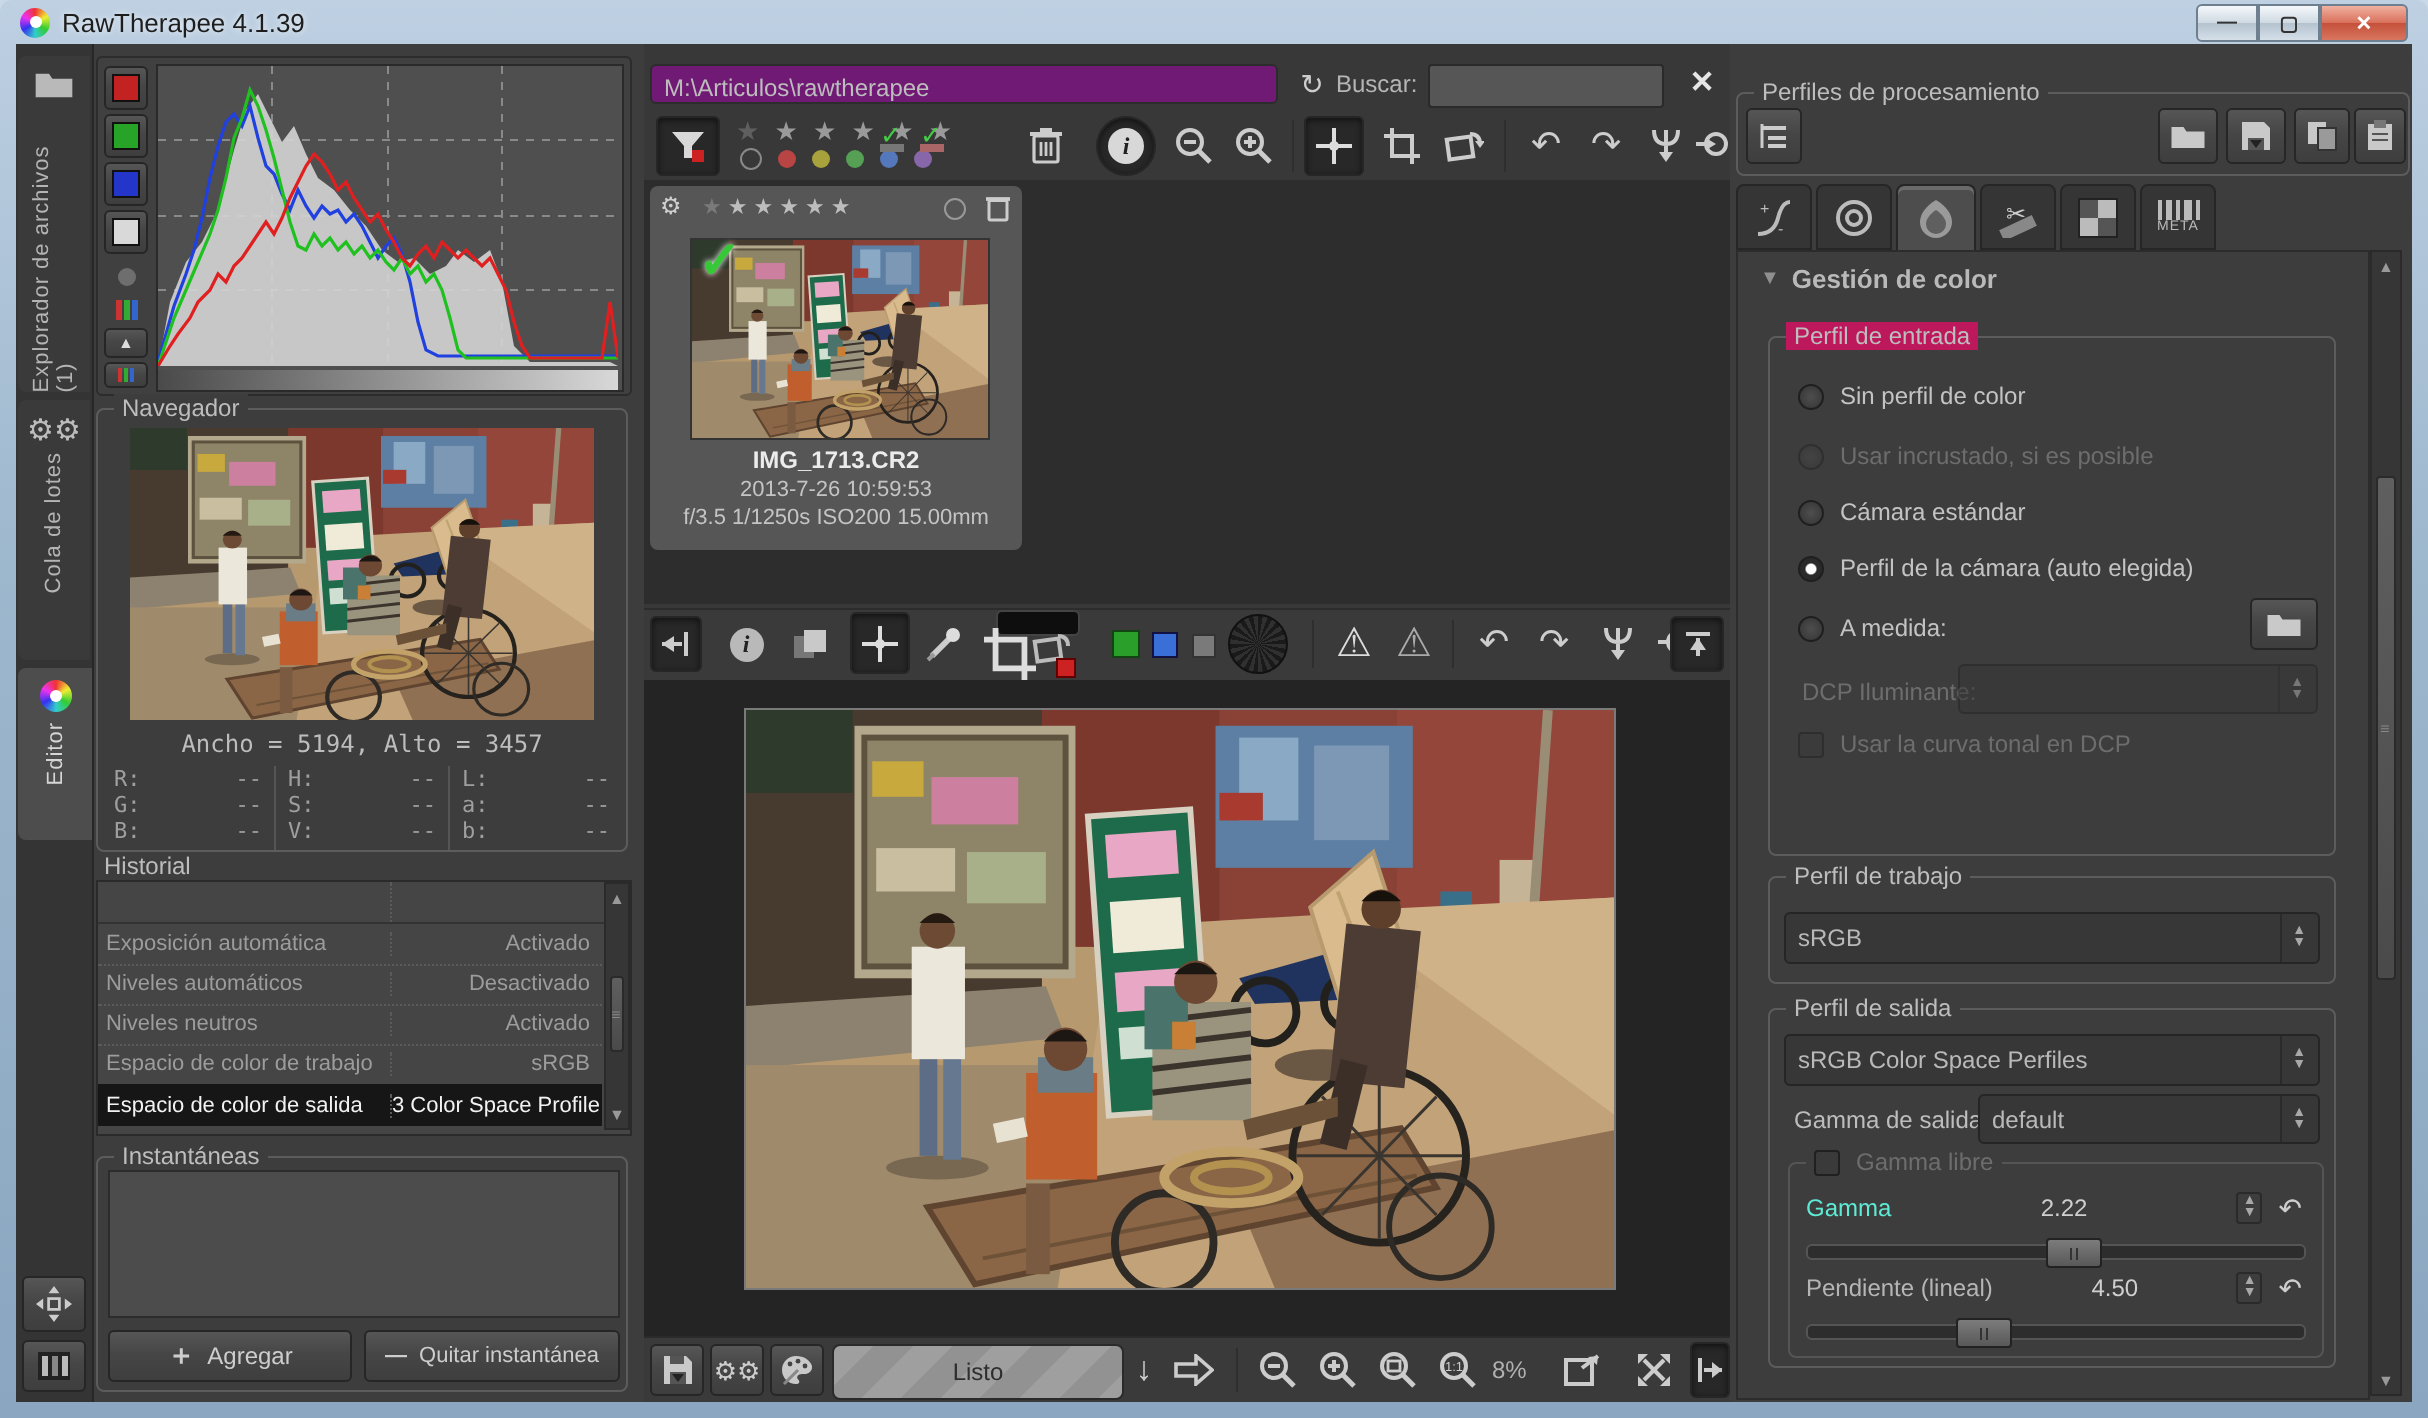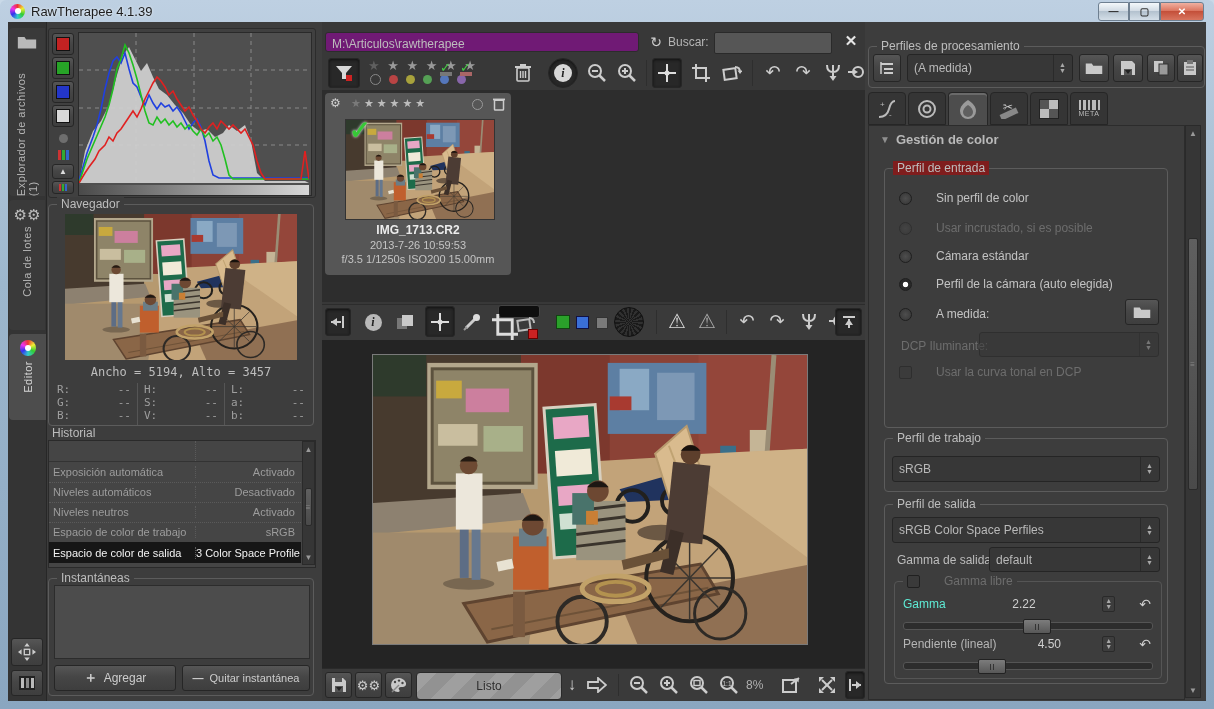--- a/index.html
+++ b/index.html
@@ -28,21 +28,21 @@
   .flabel{position:absolute;top:-8px;left:8px;background:#3d3d3d;padding:0 4px;color:#bdbdbd;font-size:12px;white-space:nowrap;}
   .drop{background:#373737;border:1px solid #252525;border-radius:3px;display:flex;align-items:center;
         color:#b9b9b9;padding:0 6px;box-sizing:border-box;}
   .spin{margin-left:auto;display:flex;flex-direction:column;align-items:center;justify-content:center;
         font-size:7px;line-height:6px;color:#a8a8a8;border-left:1px solid #2a2a2a;padding-left:5px;height:100%;}
   .vtext{writing-mode:vertical-rl;transform:rotate(180deg);font-size:11px;color:#b4b4b4;letter-spacing:.5px;}
   .radio{width:13px;height:13px;border-radius:50%;border:1px solid #1f1f1f;background:radial-gradient(#4e4e4e,#343434);box-sizing:border-box;flex:none;}
   .radio.sel{background:radial-gradient(#fff 0 30%,#2a2a2a 40%);}
   .radio.dis{opacity:.45;}
   .check{width:13px;height:13px;border:1px solid #202020;background:#3a3a3a;border-radius:2px;box-sizing:border-box;flex:none;}
-  .row{display:flex;align-items:center;gap:24px;color:#c3c3c3;}
+  .row{display:flex;align-items:center;gap:8px;color:#c3c3c3;}
   .dis{color:#6d6d6d !important;}
   .slider{height:6px;background:#2d2d2d;border:1px solid #555;border-radius:3px;}
   .thumb{position:absolute;top:-4px;width:26px;height:13px;border-radius:2px;border:1px solid #222;
          background:linear-gradient(#7c7c7c,#585858);display:flex;align-items:center;justify-content:center;gap:2px;}
   .thumb i{width:1px;height:6px;background:#333;}
   .sb{background:#363636;border:1px solid #2a2a2a;box-sizing:border-box;}
   .sbthumb{position:absolute;left:2px;right:2px;background:linear-gradient(#5f5f5f,#4a4a4a);border:1px solid #2a2a2a;border-radius:2px;
            display:flex;align-items:center;justify-content:center;color:#888;font-size:8px;letter-spacing:1px;}
   .sbarr{position:absolute;left:0;right:0;height:14px;display:flex;align-items:center;justify-content:center;color:#999;font-size:8px;}
   .seg{width:1px;background:#2e2e2e;}
@@ -629,24 +629,20 @@
     <div class="a frame" style="left:860px;top:24px;width:337px;height:42px">
       <span class="flabel">Perfiles de procesamiento</span>
       <div class="a btn" style="left:4px;top:7px;width:28px;height:28px">
         <svg width="16" height="16" viewBox="0 0 16 16">
             <line x1="2" y1="2" x2="2" y2="14" stroke="#ccc" stroke-width="1.5"></line>
             <line x1="2" y1="4" x2="14" y2="4" stroke="#ccc" stroke-width="2"></line>
             <line x1="5" y1="9" x2="14" y2="9" stroke="#ccc" stroke-width="2"></line>
             <line x1="5" y1="13" x2="14" y2="13" stroke="#ccc" stroke-width="2"></line>
           </svg>
       </div>
-      <div class="a drop" style="left:38px;top:7px;width:166px;height:28px">
-        <span>(A medida)</span>
-        <span class="spin">▲<br>▼</span>
-      </div>
       <div class="a btn" style="left:210px;top:7px;width:30px;height:28px">
         <svg width="18" height="14" viewBox="0 0 24 18">
             <path d="M1 3h8l2 3h12v11H1z" fill="#c9c9c9"></path>
           </svg>
       </div>
       <div class="a btn" style="left:244px;top:7px;width:30px;height:28px">
         <svg width="16" height="16" viewBox="0 0 16 16">
             <path d="M1 1h11l3 3v11H1z" fill="#c9c9c9"></path>
             <rect x="4" y="9" width="8" height="6" fill="#555"></rect>
             <polygon points="8,14 5,10 11,10" fill="#222"></polygon>
@@ -715,21 +711,21 @@
       <div class="sbthumb" style="top:112px;height:250px">≡</div>
       <div class="sbarr" style="bottom:0">▼</div>
     </div>
 
     <div class="a row" style="left:872px;top:110px;gap:6px">
       <span style="color:#8f8f8f;font-size:10px">▼</span>
       <span style="font-weight:bold;color:#b9b9b9;font-size:13px">Gestión de color</span>
     </div>
 
     <div class="a frame" style="left:876px;top:146px;width:284px;height:260px">
-      <span class="flabel" style="background:#7f1d1d">Perfil de entrada</span>
+      <span class="flabel" style="background:#be185d">Perfil de entrada</span>
       <div class="row a" style="left:14px;top:22px">
         <span class="radio"></span>
           <span>Sin perfil de color</span>
       </div>
       <div class="row a dis" style="left:14px;top:52px">
         <span class="radio dis"></span>
           <span class="dis">Usar incrustado, si es posible</span>
       </div>
       <div class="row a" style="left:14px;top:80px">
         <span class="radio"></span>

